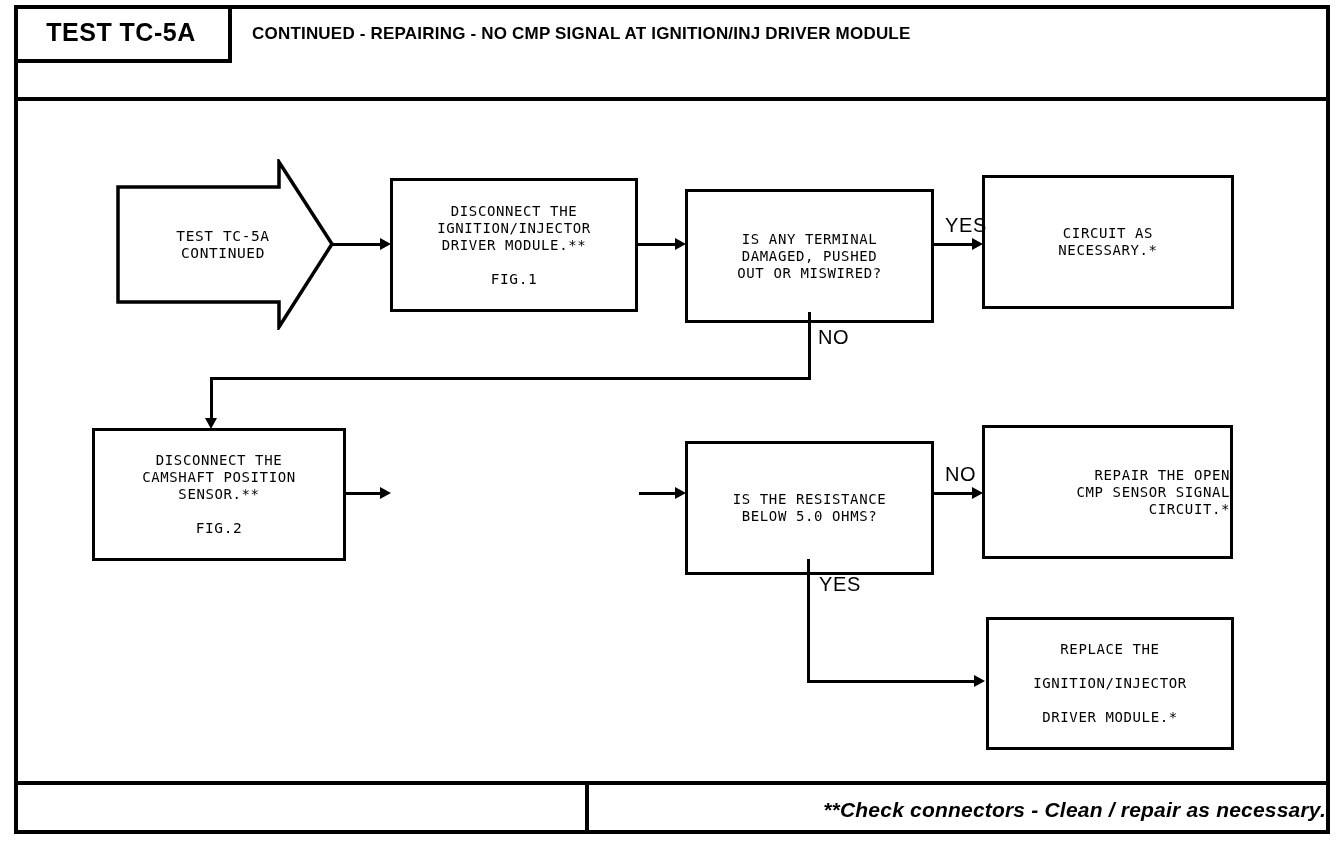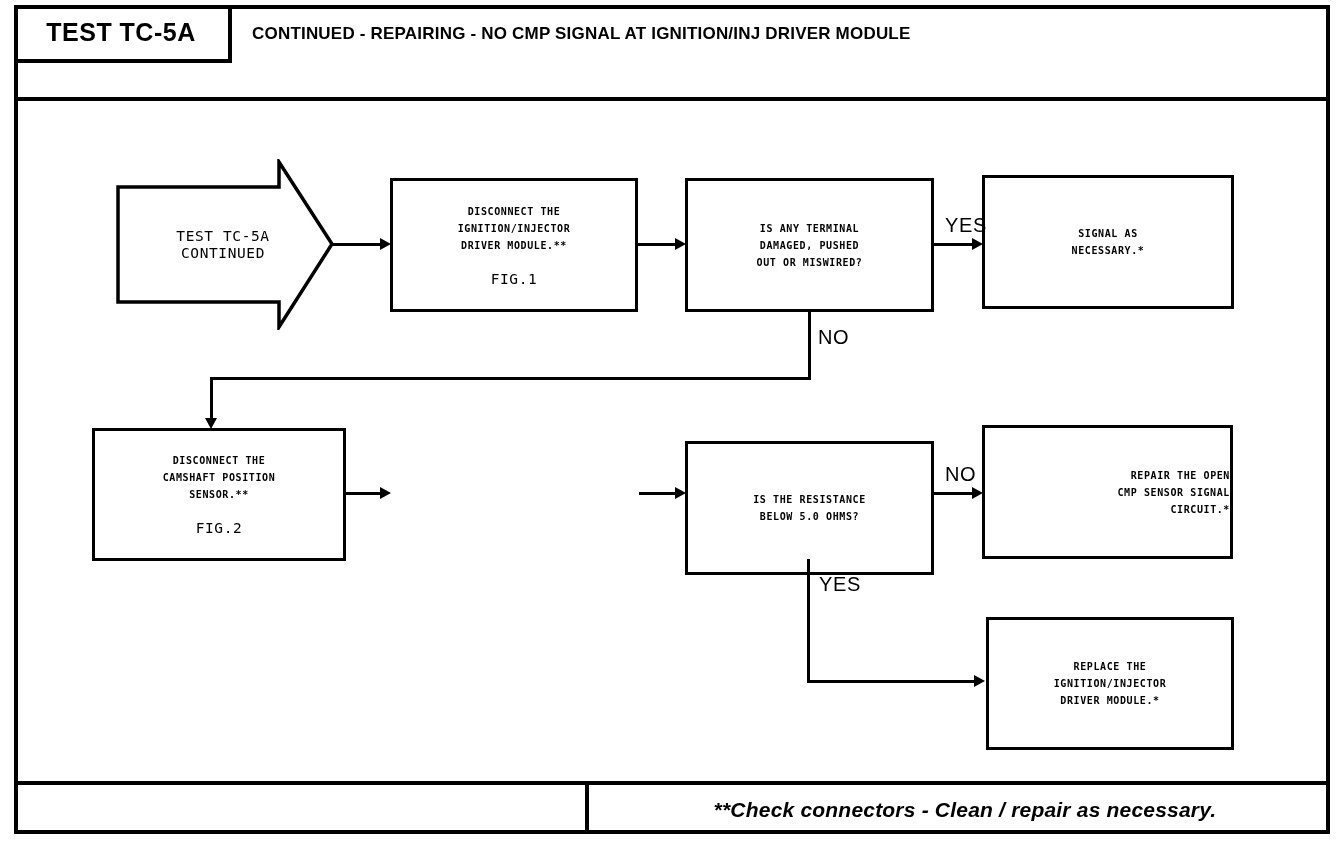--- a/index.html
+++ b/index.html
@@ -97,25 +97,24 @@
     box-sizing: border-box;
     background: #fff;
     display: flex;
     flex-direction: column;
     align-items: center;
     justify-content: center;
     text-align: center;
   }
   .node .line {
     font-family: "DejaVu Sans Mono", monospace;
-    font-size: 10px;
+    font-size: 14px;
     line-height: 17px;
     letter-spacing: 0.6px;
     white-space: nowrap;
-    font-weight: bold;
   }
   .node .fig {
     font-family: "DejaVu Sans Mono", monospace;
     font-size: 14.5px;
     line-height: 17px;
     letter-spacing: 0.6px;
     margin-top: 17px;
     white-space: nowrap;
   }
 
@@ -177,21 +176,21 @@
   }
   .footer-cell {
     position: absolute;
     top: 0;
     height: 49px;
     display: flex;
     align-items: center;
     box-sizing: border-box;
   }
   .footer-left  { left: 0px;   width: 567px; justify-content: flex-start; padding-left: 18px; }
-  .footer-right { left: 571px; width: 741px; justify-content: center; padding-left: 15px;
+  .footer-right { left: 571px; width: 741px; justify-content: flex-end; padding-left: 15px;
                   border-left: 4px solid #000; }
   .footer-label {
     font-size: 21px;
     font-weight: bold;
     font-style: italic;
     letter-spacing: 0.2px;
     white-space: nowrap;
   }
 </style>
 </head>
@@ -222,28 +221,28 @@
       </div>
     </div>
 
     <div class="node" style="left:376px; top:77px; width:248px; height:134px;">
       <div class="line">DISCONNECT THE</div>
       <div class="line">IGNITION/INJECTOR</div>
       <div class="line">DRIVER MODULE.**</div>
       <div class="fig">FIG.1</div>
     </div>
 
-    <div class="node" style="left:671px; top:77px; width:249px; height:134px;">
+    <div class="node" style="left:671px; top:88px; width:249px; height:134px;">
       <div class="line">IS ANY TERMINAL</div>
       <div class="line">DAMAGED, PUSHED</div>
       <div class="line">OUT OR MISWIRED?</div>
     </div>
 
     <div class="node" style="left:968px; top:74px; width:252px; height:134px;">
-      <div class="line">SIGNAL AS</div>
+      <div class="line">CIRCUIT AS</div>
       <div class="line">NECESSARY.*</div>
     </div>
 
     <div class="node" style="left:78px; top:327px; width:254px; height:133px;">
       <div class="line">DISCONNECT THE</div>
       <div class="line">CAMSHAFT POSITION</div>
       <div class="line">SENSOR.**</div>
       <div class="fig">FIG.2</div>
     </div>
 
@@ -252,21 +251,21 @@
       <div class="line">IS THE RESISTANCE</div>
       <div class="line">BELOW 5.0 OHMS?</div>
     </div>
 
     <div class="node" style="left:968px; top:324px; width:251px; height:134px;align-items:flex-end;">
       <div class="line">REPAIR THE OPEN</div>
       <div class="line">CMP SENSOR SIGNAL</div>
       <div class="line">CIRCUIT.*</div>
     </div>
 
-    <div class="node" style="left:972px; top:516px; width:248px; height:133px;">
+    <div class="node" style="left:972px; top:516px; width:248px; height:133px;gap:17px;">
       <div class="line">REPLACE THE</div>
       <div class="line">IGNITION/INJECTOR</div>
       <div class="line">DRIVER MODULE.*</div>
     </div>
 
     <div class="conn conn-h" style="left:316px; top:142px; width:52px;"></div>
     <div class="arrowhead right" style="left:366px; top:137px;"></div>
 
     <div class="conn conn-h" style="left:624px; top:142px; width:39px;"></div>
     <div class="arrowhead right" style="left:661px; top:137px;"></div>

